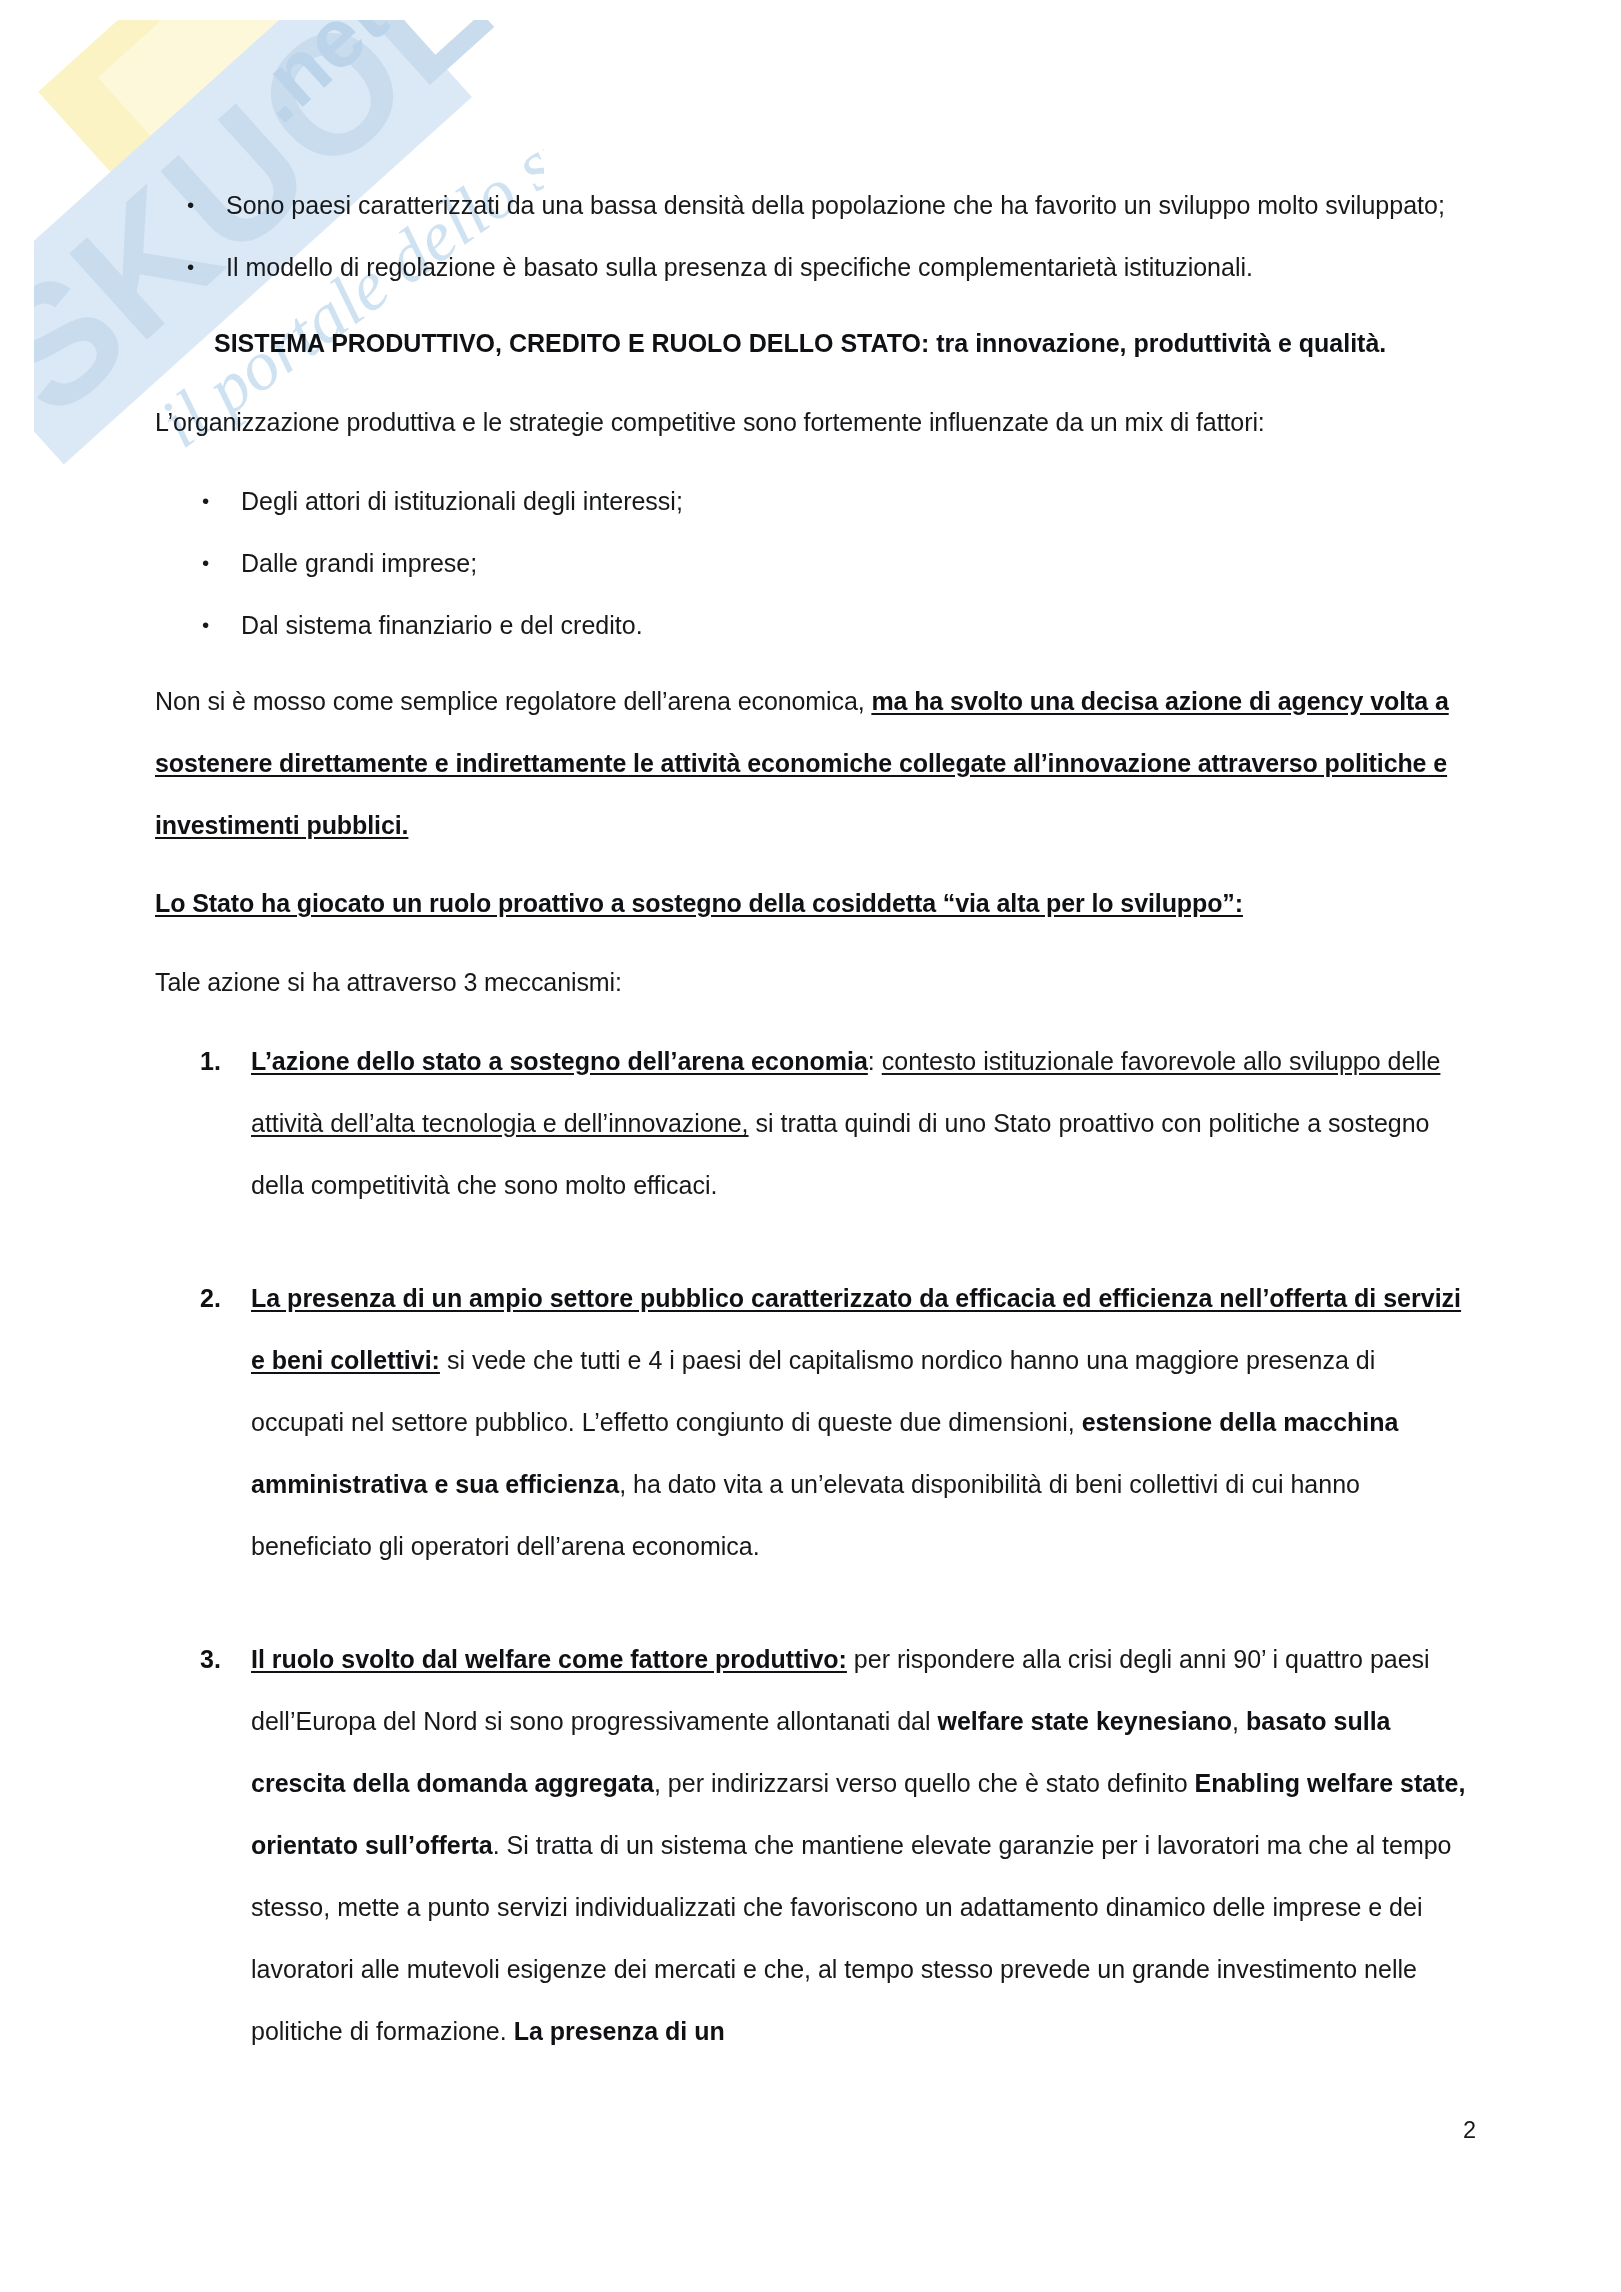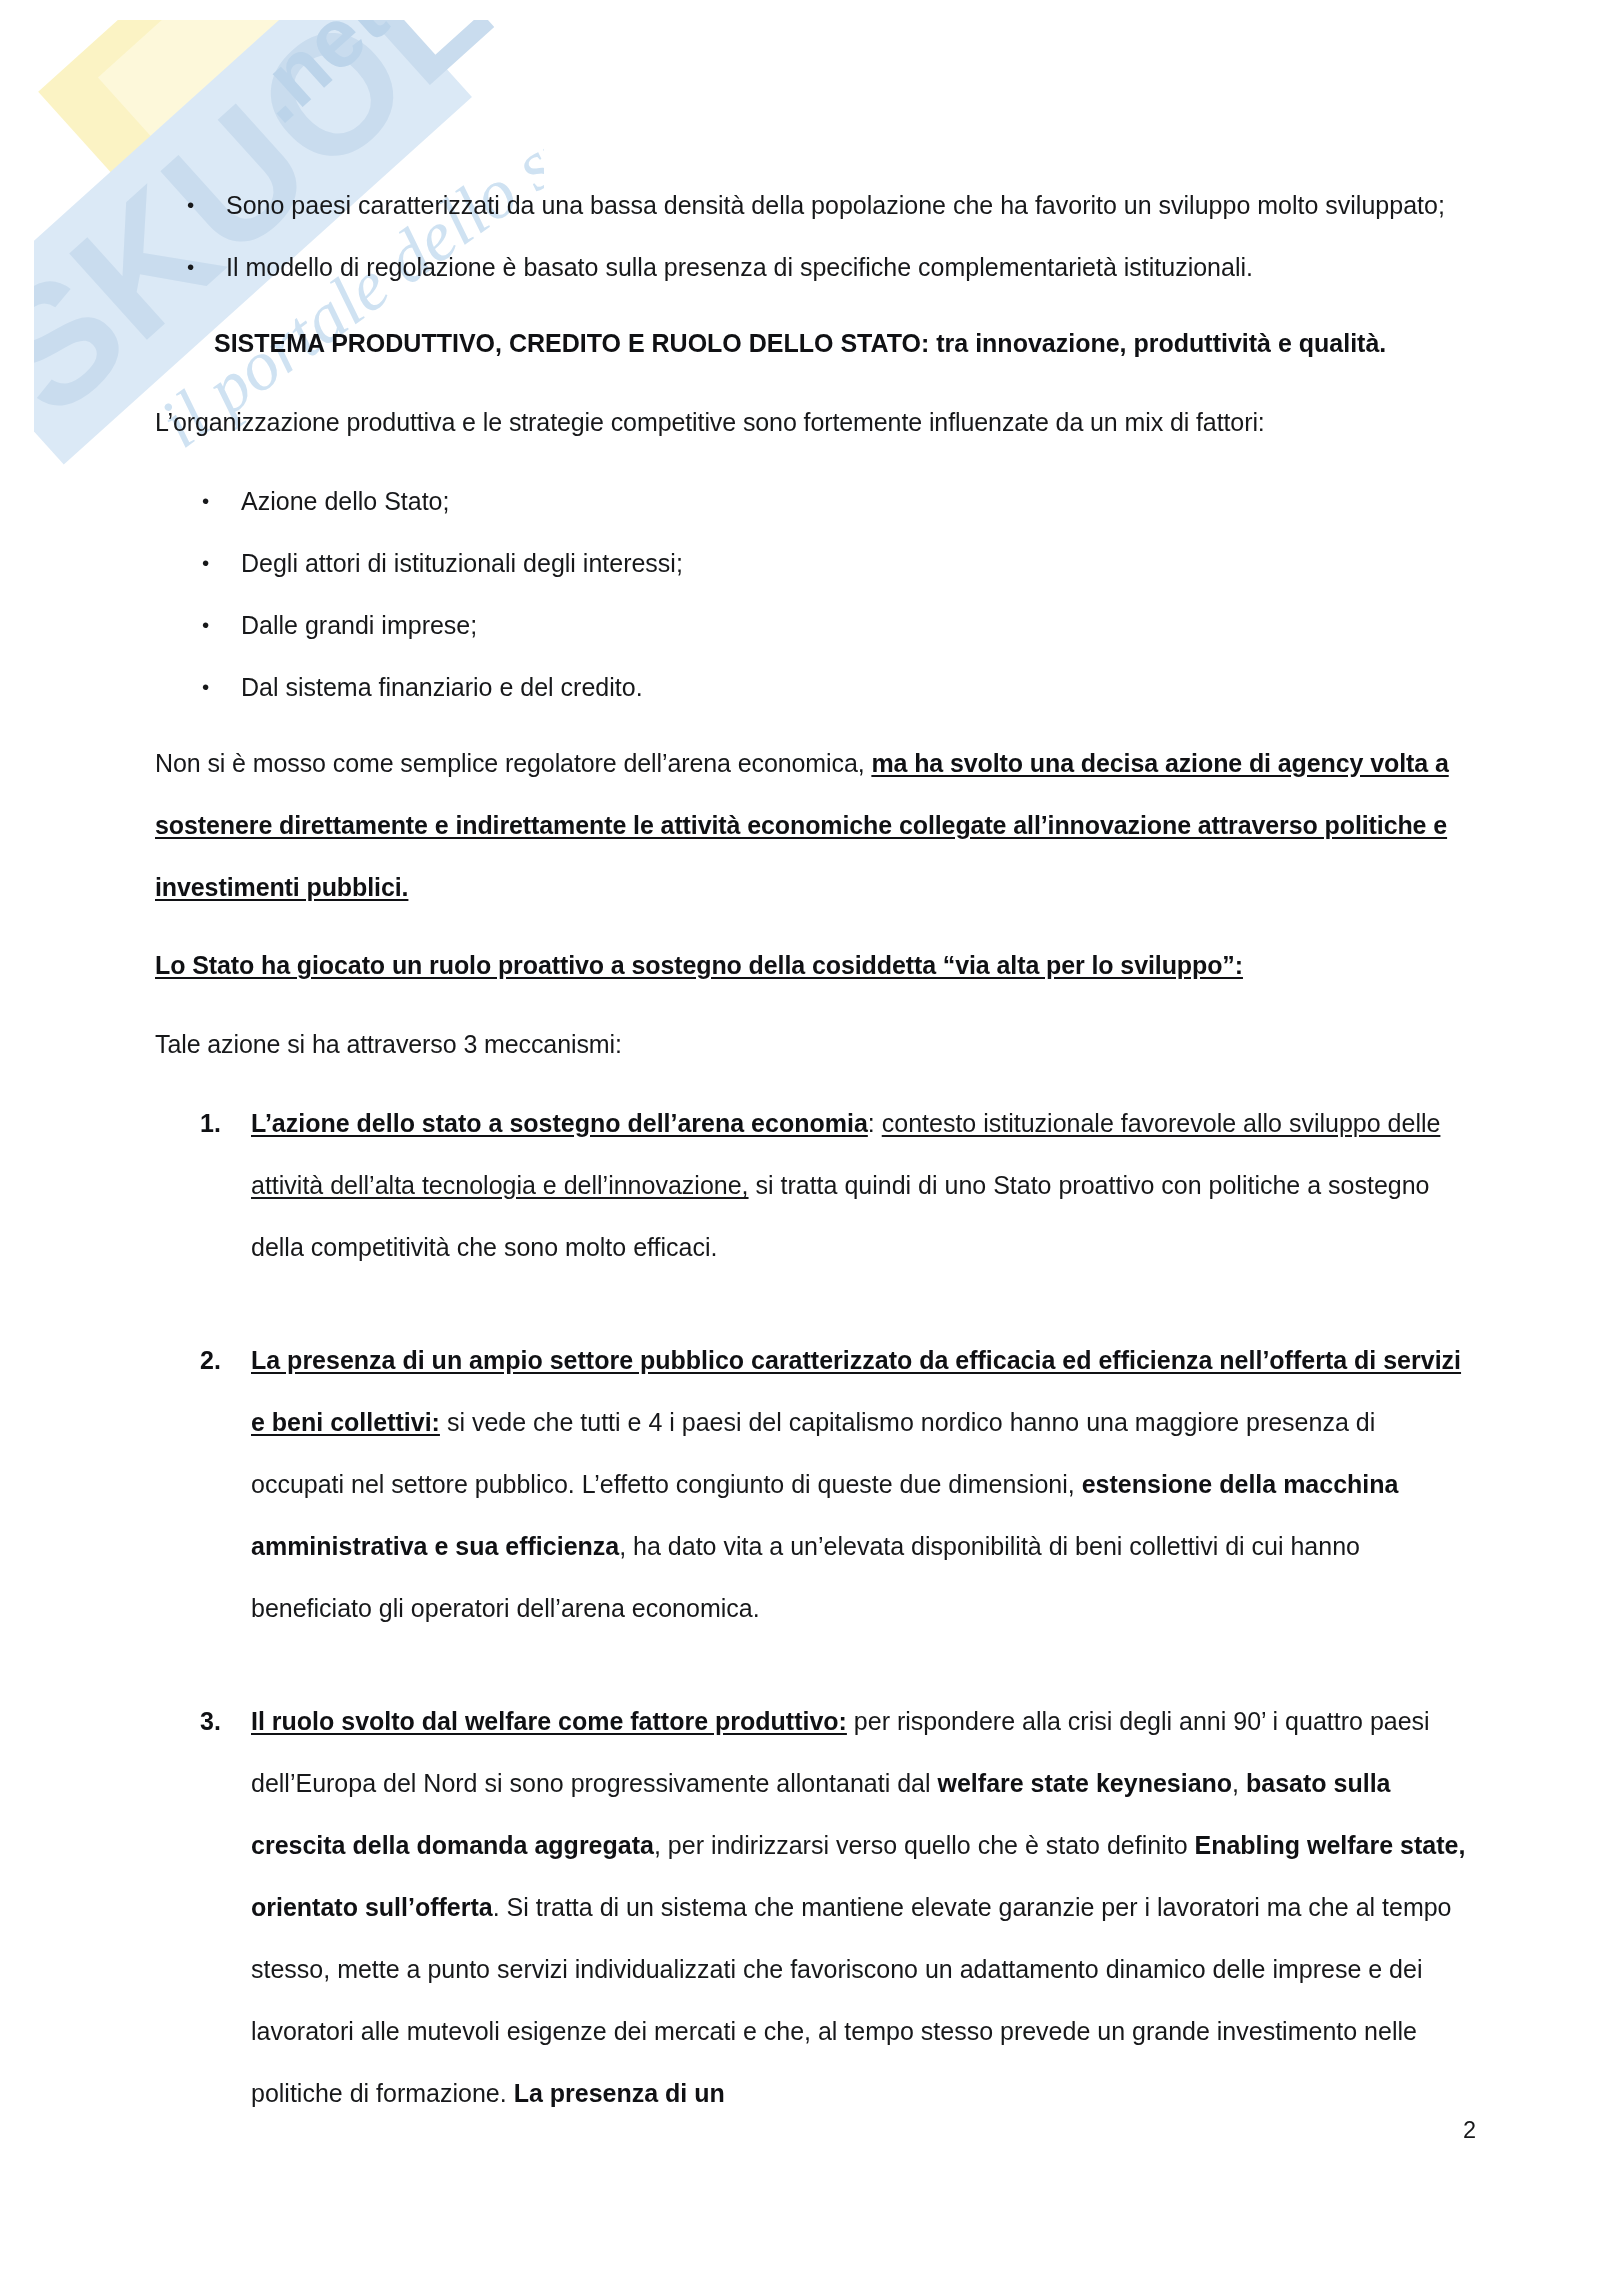--- a/index.html
+++ b/index.html
@@ -143,21 +143,20 @@
     <ul class="bullets">
       <li>Sono paesi caratterizzati da una bassa densità della popolazione che ha favorito un sviluppo molto sviluppato;</li>
       <li>Il modello di regolazione è basato sulla presenza di specifiche complementarietà istituzionali.</li>
     </ul>
 
     <p class="heading-center">SISTEMA PRODUTTIVO, CREDITO E RUOLO DELLO STATO: tra innovazione, produttività e qualità.</p>
 
     <p class="para">L’organizzazione produttiva e le strategie competitive sono fortemente influenzate da un mix di fattori:</p>
 
     <ul class="bullets indent2">
-      <li>Azione dello Stato;</li>
       <li>Degli attori di istituzionali degli interessi;</li>
       <li>Dalle grandi imprese;</li>
       <li>Dal sistema finanziario e del credito.</li>
     </ul>
 
     <p class="para">
       <span>Non si è mosso come semplice regolatore dell’arena economica, </span><b class="u">ma ha svolto una decisa azione di agency volta a sostenere direttamente e indirettamente le attività economiche collegate all’innovazione attraverso politiche e investimenti pubblici.</b>
     </p>
 
     <p class="para">

